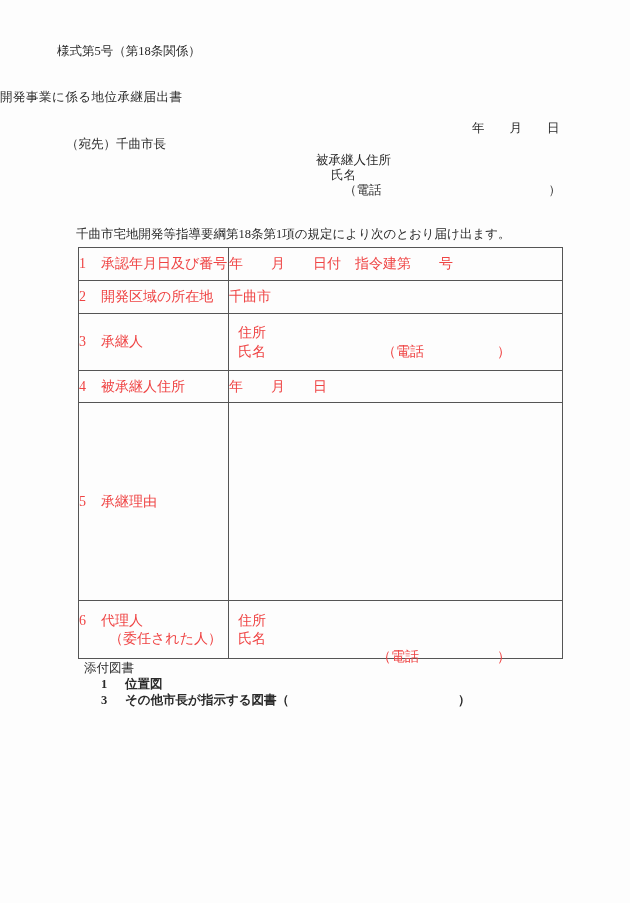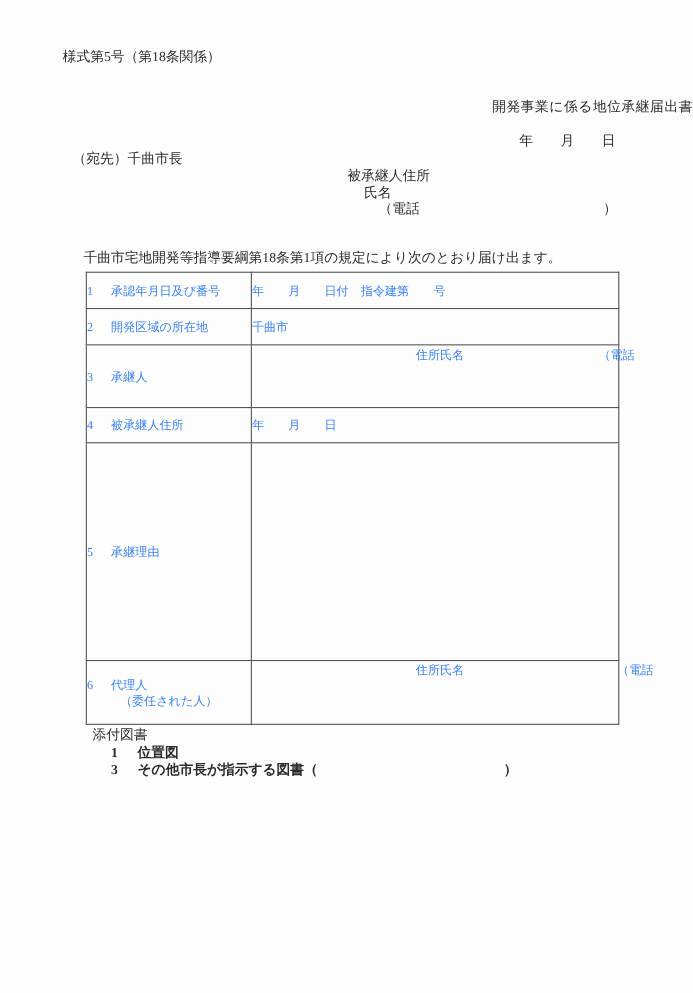--- a/index.html
+++ b/index.html
@@ -8,40 +8,40 @@
     background: #fdfdfd;
     font-family: "Liberation Serif", "DejaVu Serif", serif;
     color: #2b2b2b;
     font-size: 12.5px;
     position: relative;
     overflow: hidden;
   }
   .abs { position: absolute; white-space: pre; }
 
   .form-number { left: 57px; top: 43px; }
-  .doc-title   { left: 0; top: 89px; width: 630px; text-align: right; letter-spacing: 0.5px; }
+  .doc-title   { left: 0; top: 89px; width: 630px; text-align: left; letter-spacing: 0.5px; }
   .date-line   { left: 472px; top: 120px; }
   .addressee   { left: 66px; top: 136px; }
   .pred-addr   { left: 316px; top: 152px; }
   .pred-name   { left: 331px; top: 167px; }
   .pred-phone  { left: 344px; top: 182px; }
   .intro       { left: 76px; top: 226px; }
 
   .gap { display: inline-block; }
   .gap-hdr-phone { width: 167px; }
   .gap-r3-phone  { width: 73px; }
   .gap-r6-phone  { width: 78px; }
   .gap-att3      { width: 169px; }
 
   table.form-table {
     position: absolute; left: 78px; top: 247px;
     width: 484px;
     border-collapse: collapse;
     table-layout: fixed;
-    font-size: 11px; color: #3b82f6;
+    font-size: 14px; color: #ef4444;
   }
   .form-table td {
     border: 1px solid #555;
     vertical-align: middle;
     padding: 0;
   }
   col.c1 { width: 150px; }
   col.c2 { width: 334px; }
   tr.r1 td { height: 32px; }
   tr.r2 td { height: 32px; }
@@ -50,21 +50,21 @@
   tr.r5 td { height: 197px; margin-top: 43px; }
   tr.r6 td { height: 57px; }
 
   .label-cell { padding-left: 10px; }
   .label-cell .no { display: inline-block; width: 22px; }
   .label-cell .sub { padding-left: 30px; white-space: pre; }
 
   .val-pad9  { padding-left: 9px; }
   .val-pad64 { padding-left: 64px; }
 
-  .cell-lines { display: flex; flex-direction: row; justify-content: center; height: 100%; padding-left: 9px; }
+  .cell-lines { display: flex; flex-direction: column; justify-content: center; height: 100%; padding-left: 9px; }
   .cell-lines .line { position: relative; line-height: 19px; white-space: pre; }
   .r6 .cell-lines .line { line-height: 18px; }
   .phone-abs { position: absolute; top: 0; white-space: pre; }
   .phone-r3 { left: 144px; }
   .phone-r6 { left: 139px; }
 
   .attachments { position: absolute; left: 84px; top: 660px; }
   .attach-title { line-height: 16px; }
   .attach-item { padding-left: 17px; line-height: 16px; white-space: pre; font-weight: bold; }
   .attach-item .no { display: inline-block; width: 24px; }

